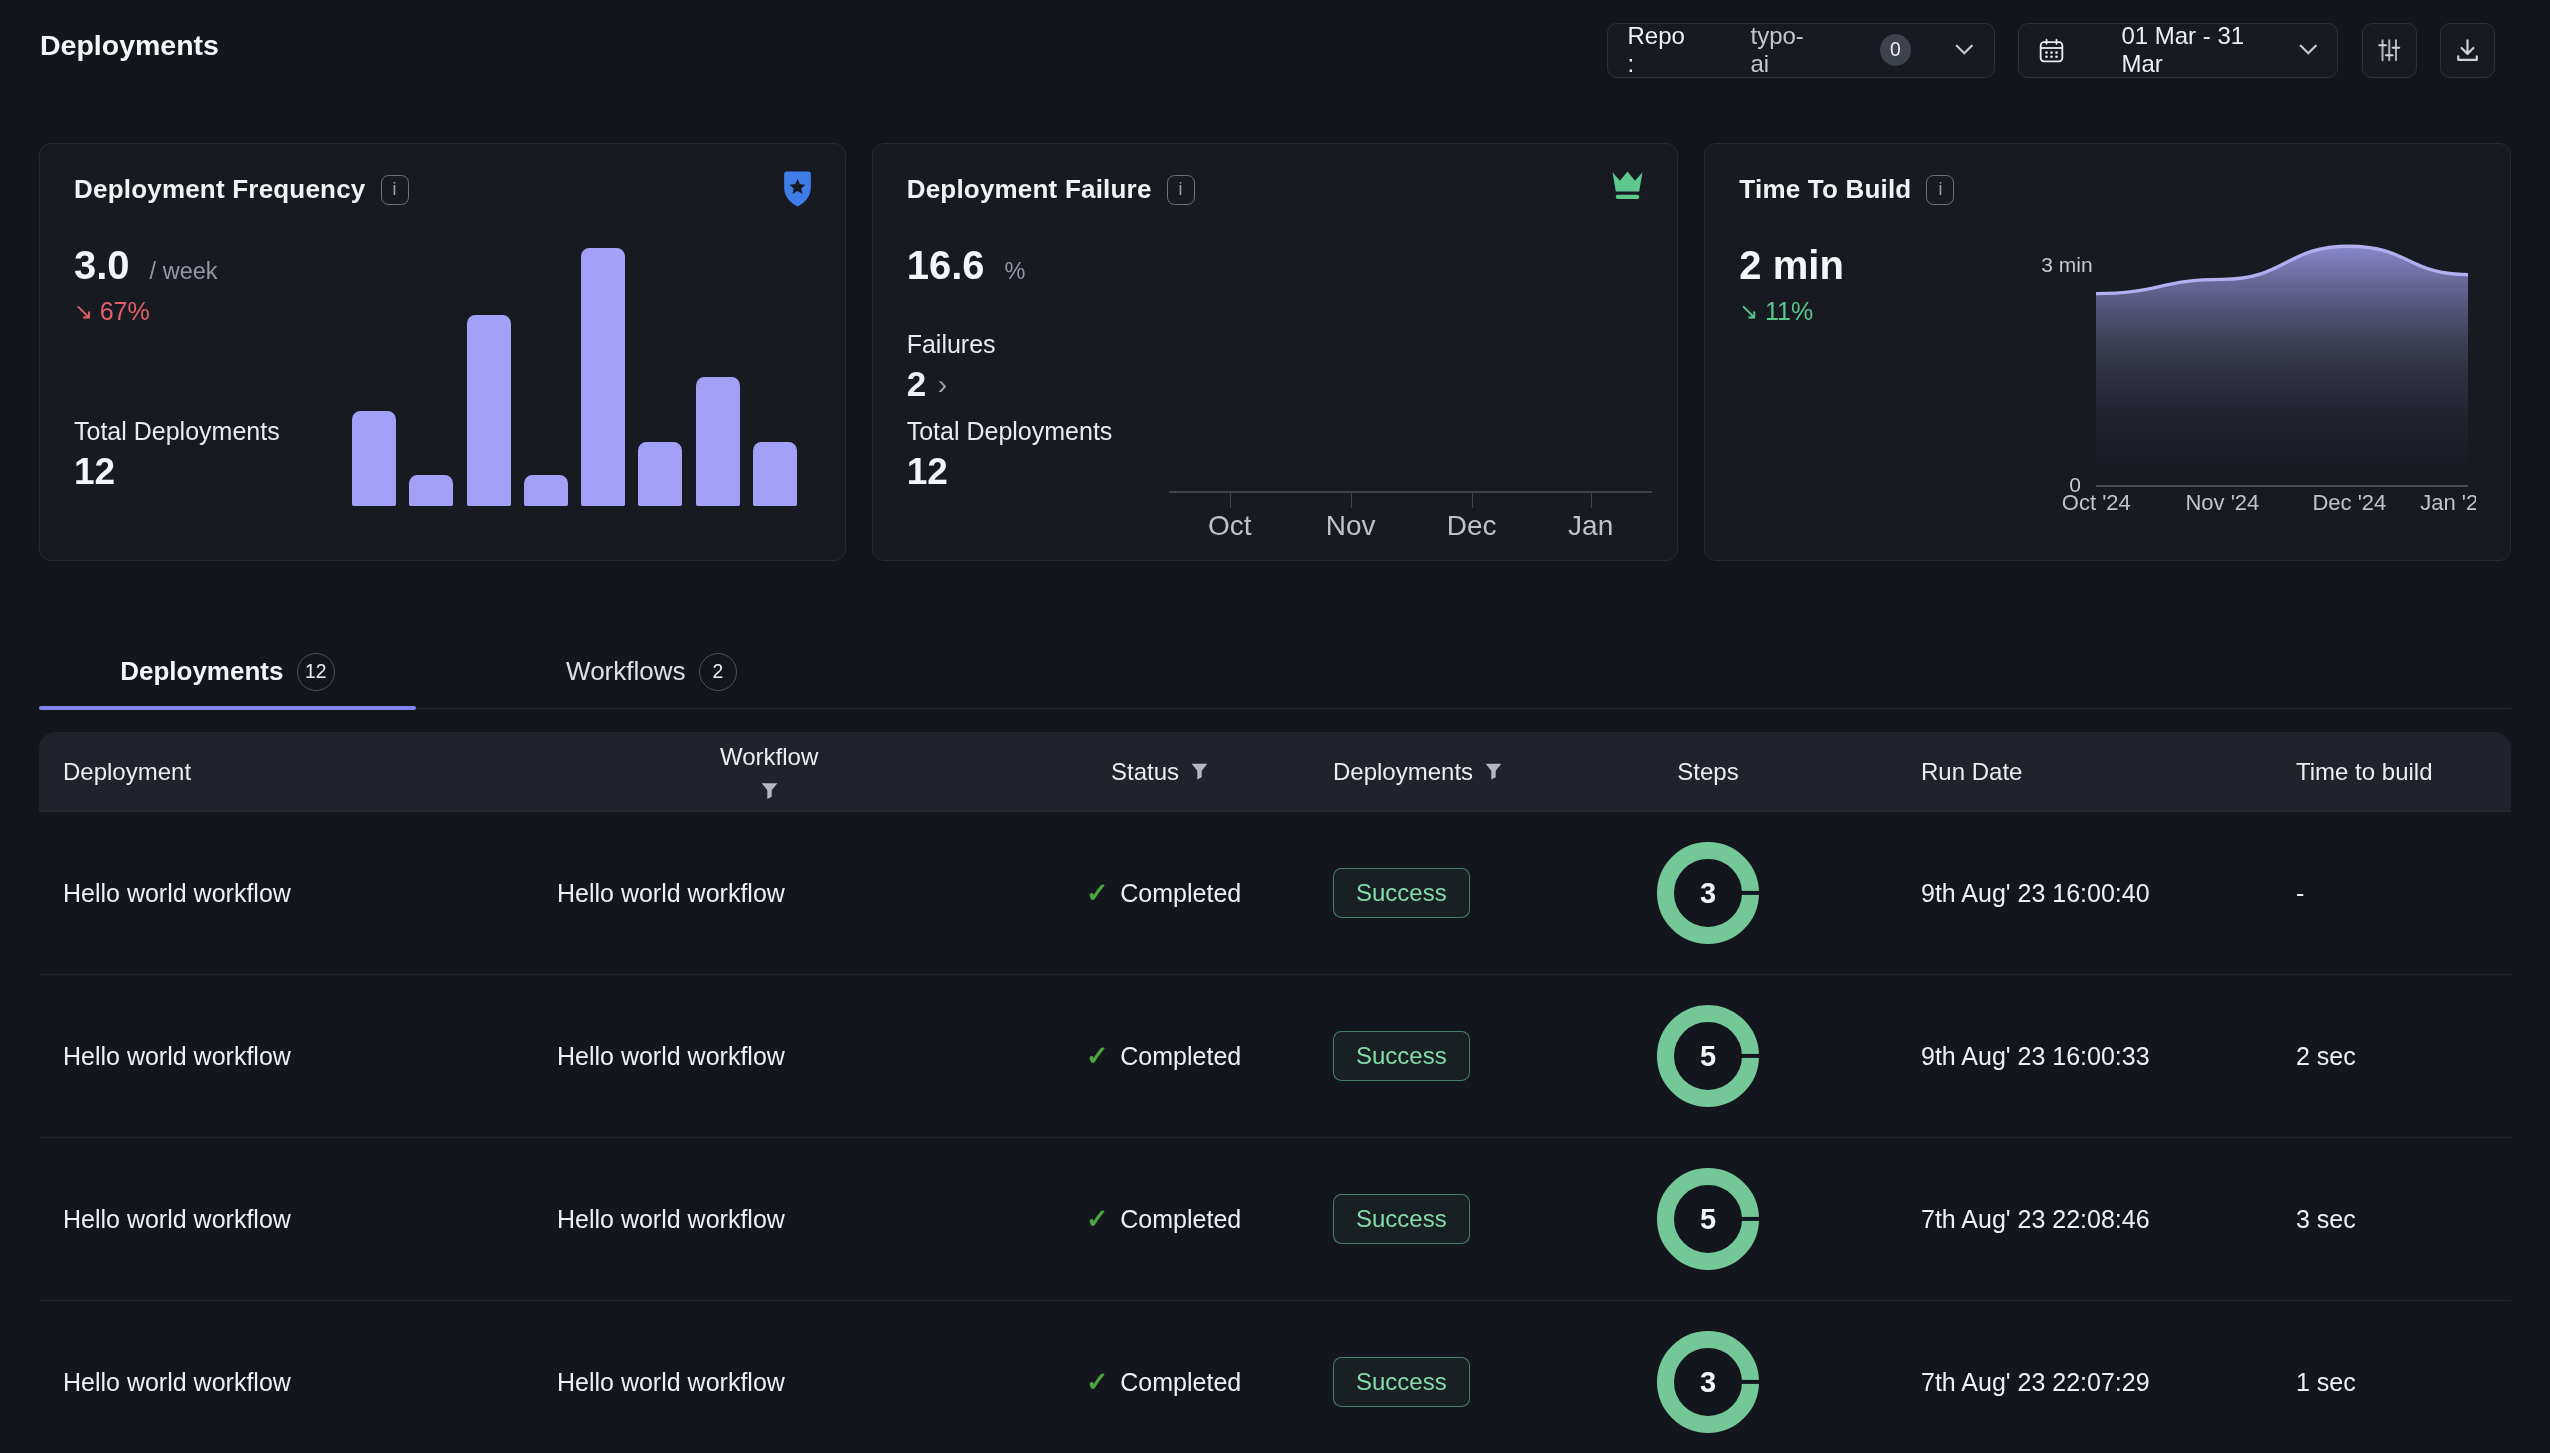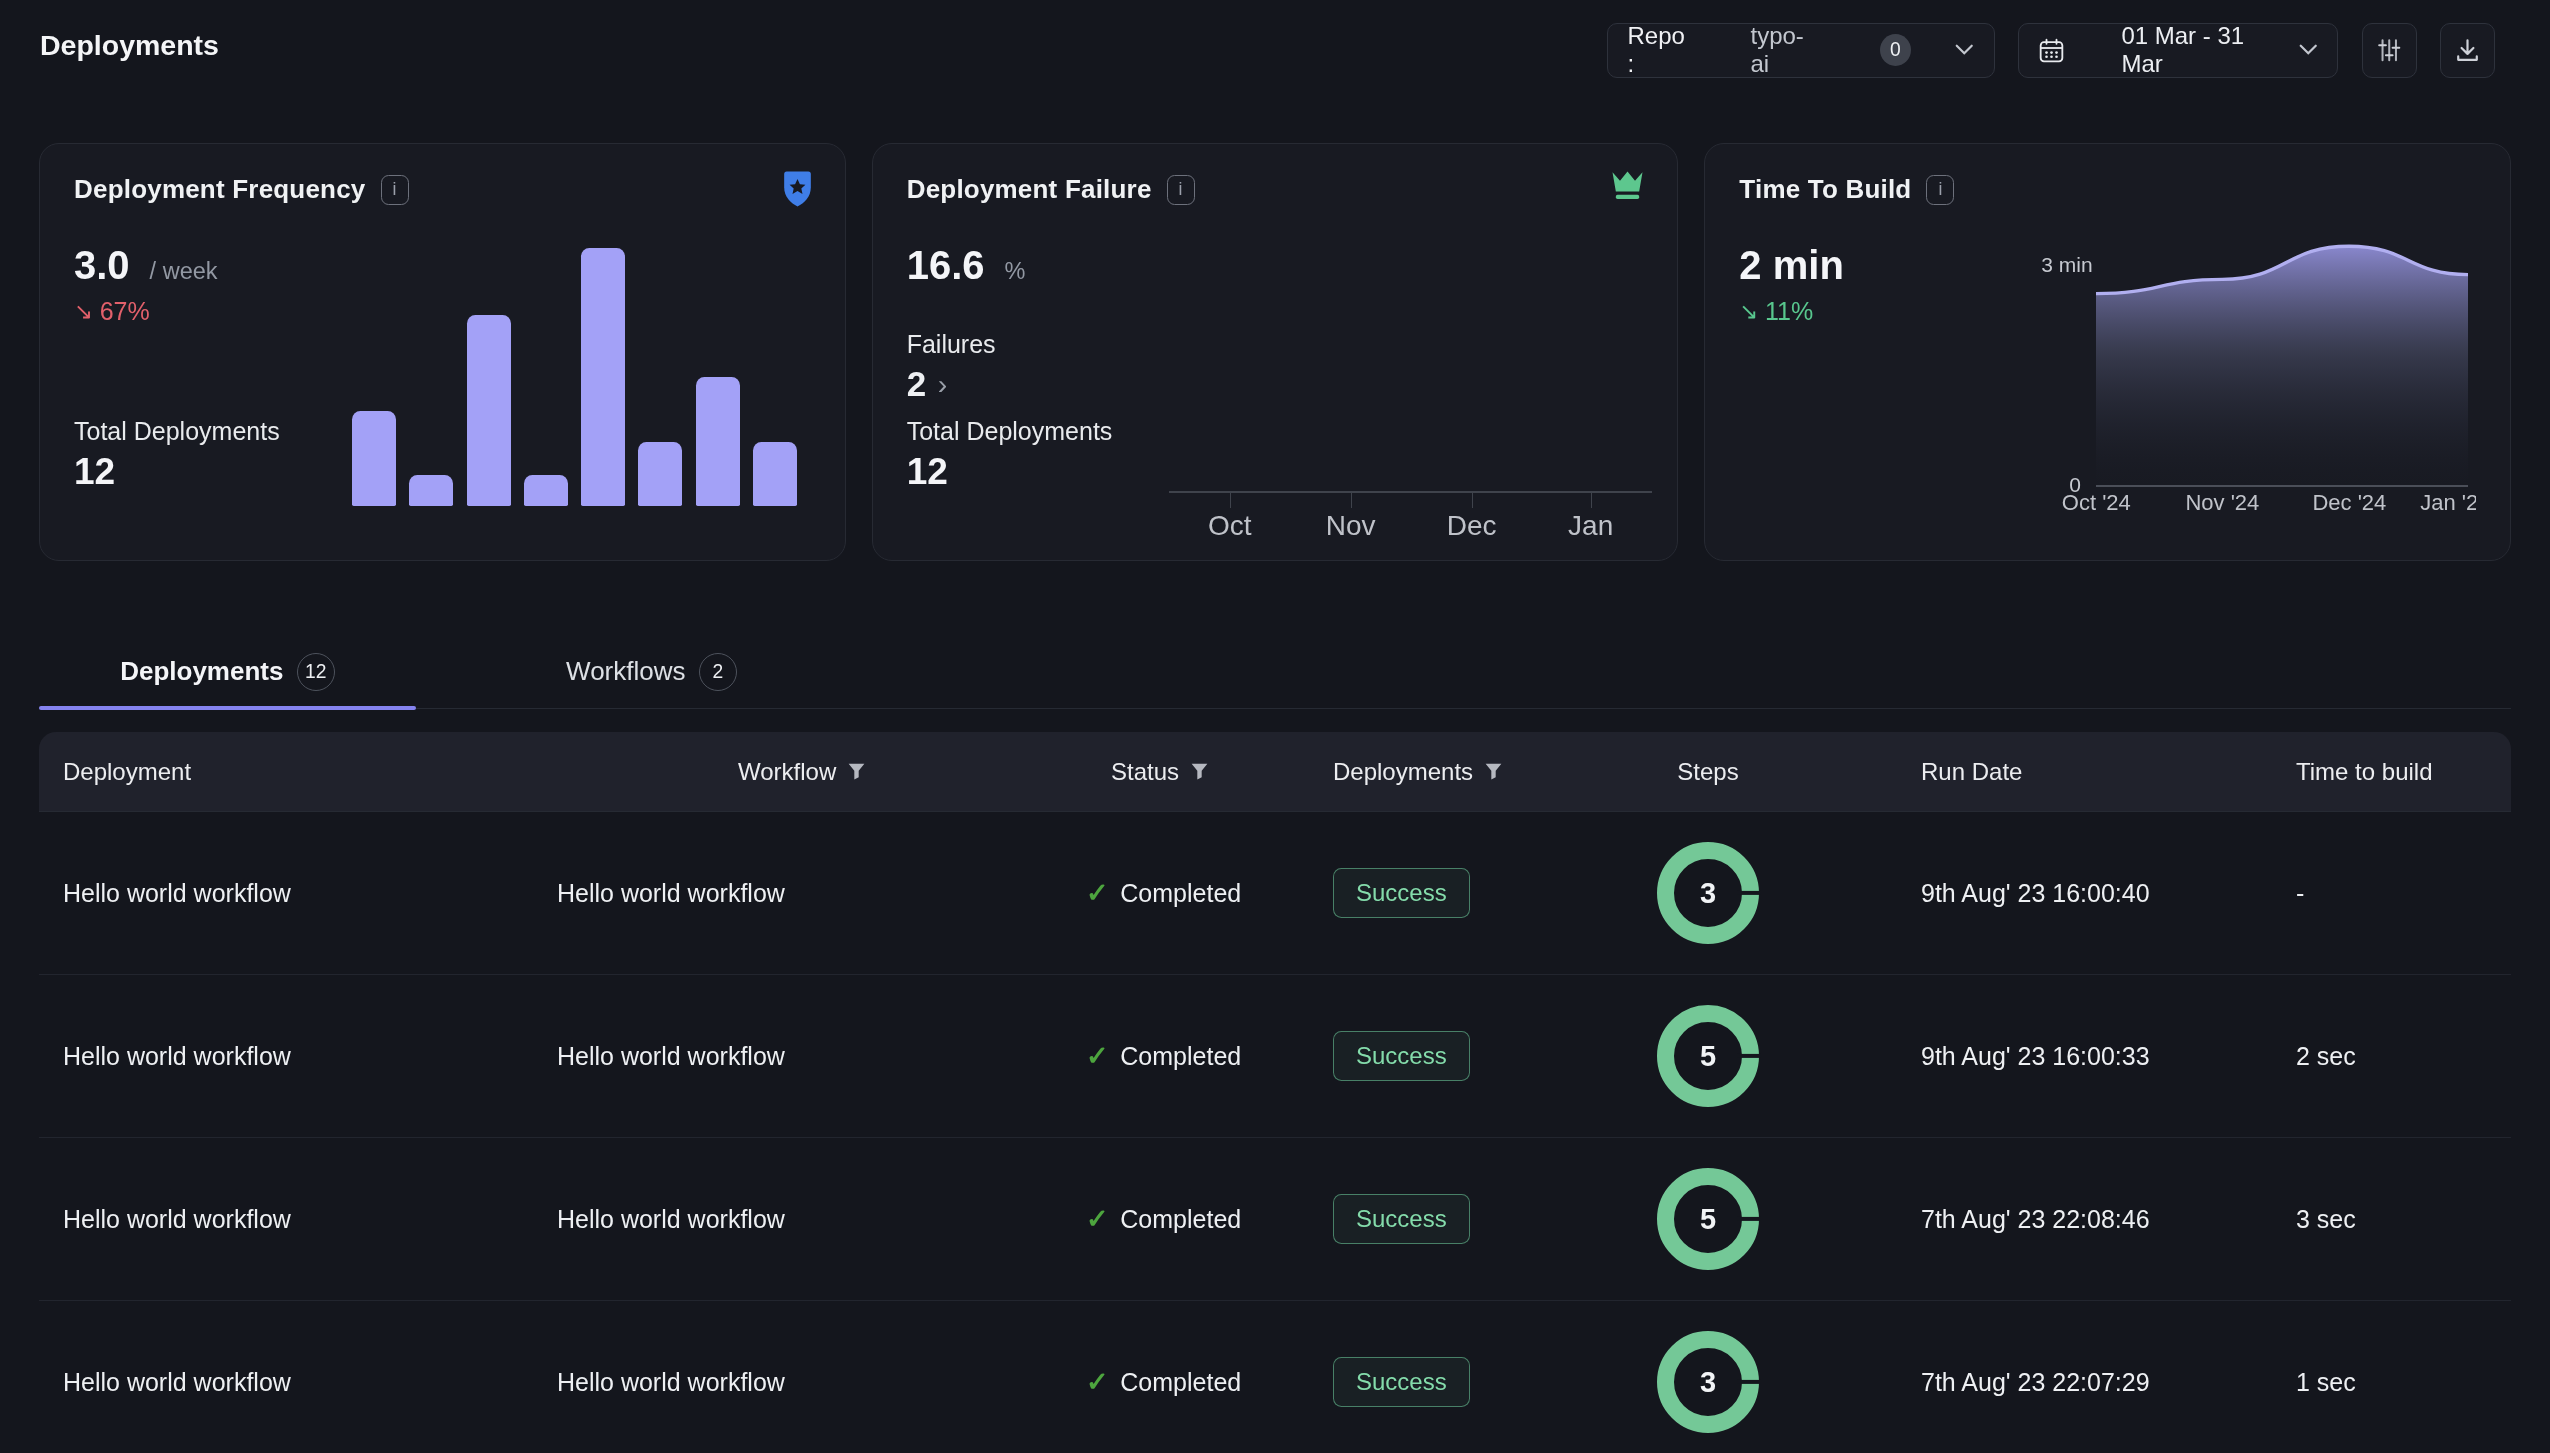--- a/index.html
+++ b/index.html
@@ -16,21 +16,21 @@
   .select.repo { width:388px; }
   .select.date { width:320px;align-items:center; }
   .rlabel { font-size:24px; color:#f0f1f4; }
   .rvalue { font-size:24px; color:#c3c7cf; margin-left:10px; }
   .rbadge { width:32px; height:32px; border-radius:50%; background:#3e424c; color:#eef0f3; font-size:19.3px; display:flex; align-items:center; justify-content:center; margin-left:15px; }
   .chev { margin-left:auto; display:flex; }
   .dtext { font-size:24px; color:#eceef2; margin-left:13.4px; }
   .icon-btn { width:55px; height:55px; background:#181a22; border:1.7px solid #2e323c; border-radius:10px; display:flex; align-items:center; justify-content:center; cursor:pointer; }
   
   .cards { position:absolute; left:39px; right:39px; top:143px; height:418px; display:flex; gap:26px; }
-  .card { flex:1; position:relative; background:#181a22; border:1.7px solid #272a33; border-radius:20px; overflow:hidden; }
+  .card { flex:1; position:relative; background:#181a22; border:1.7px solid #272a33; border-radius:12px; overflow:hidden; }
   .card-head { position:absolute; left:34px; top:30px; display:flex; align-items:center; gap:15px; }
   .ctitle { font-size:26px; font-weight:600; color:#f0f2f4; letter-spacing:0.2px; }
   .info { width:28px; height:30px; border:1.7px solid #6d717c; border-radius:7.6px; color:#9ba0ab; font-size:17.6px; display:flex; align-items:center; justify-content:center; cursor:pointer; }
   .corner { position:absolute; right:30px; top:25px; }
   .big { position:absolute; left:34px; top:99px; display:flex; align-items:baseline; gap:20px; }
   .big .v { font-size:40px; font-weight:700; color:#f4f5f8; }
   .big .unit { font-size:23.5px; color:#9298a3; }
   .delta { position:absolute; left:34px; top:153px; font-size:25px; display:flex; align-items:center; gap:6.7px; }
   .delta .arr { font-size:22.7px; }
   .delta.red { color:#e2606b; }
@@ -63,21 +63,21 @@
   .tabs { position:absolute; left:39px; right:39px; top:635px; height:74px; border-bottom:1.7px solid #262a33; display:flex; }
   .tab { width:377px; display:flex; align-items:center; justify-content:center; gap:13.4px; font-size:26px; color:#dde0e5; position:relative; cursor:pointer; }
   .tab + .tab { margin-left:47px; }
   .tab.active { color:#f4f5f8; font-weight:600; }
   .tab.active::after { content:""; position:absolute; left:0; right:0; bottom:-1.7px; height:4.2px; background:#8583ef; border-radius:3.4px; }
   .tbadge { min-width:38px; height:38px; padding:0 5px; border-radius:50%; border:1.7px solid #4d525c; font-size:19.3px; font-weight:400; color:#eef0f3; display:flex; align-items:center; justify-content:center; }
   
   .table { position:absolute; left:39px; right:39px; top:732px; }
   .thead { height:80px; background:#20222c; border-radius:17px 17px 0 0; position:relative; border-bottom:1.7px solid #262a33; }
   .th { position:absolute; top:50%; transform:translateY(-50%); font-size:24px; font-weight:500; color:#ecedf0; display:flex; align-items:center; gap:10px; }
-  .th-deployment { left:24px; } .th-workflow { left:699px; } .th-status { left:1072px; }
+  .th-deployment { left:24px; } .th-workflow { left:681px;flex-direction:column; } .th-status { left:1072px; }
   .th-conclusion { left:1294px; } .th-steps { left:1669px; transform:translate(-50%,-50%); }
   .th-rundate { left:1882px; } .th-time { left:2257px; }
   .row { height:163px; position:relative; border-bottom:1.7px solid #22252e; cursor:pointer; }
   .cell { position:absolute; top:50%; transform:translateY(-50%); font-size:25px; color:#eef0f3; }
   .c-deployment { left:24px; } .c-workflow { left:518px; }
   .c-status { left:1047px; display:flex; align-items:center; gap:11.7px; }
   .check { font-size:27px; color:#4da53e; font-weight:700; }
   .c-conclusion { left:1294px; }
   .badge-success { display:inline-block; padding:10px 22px; border:1.7px solid rgba(111,207,159,.55); border-radius:8.4px; background:rgba(111,207,159,.06); color:#84dcab; font-size:24px; }
   .c-steps { left:1669px; transform:translate(-50%,-50%); }

